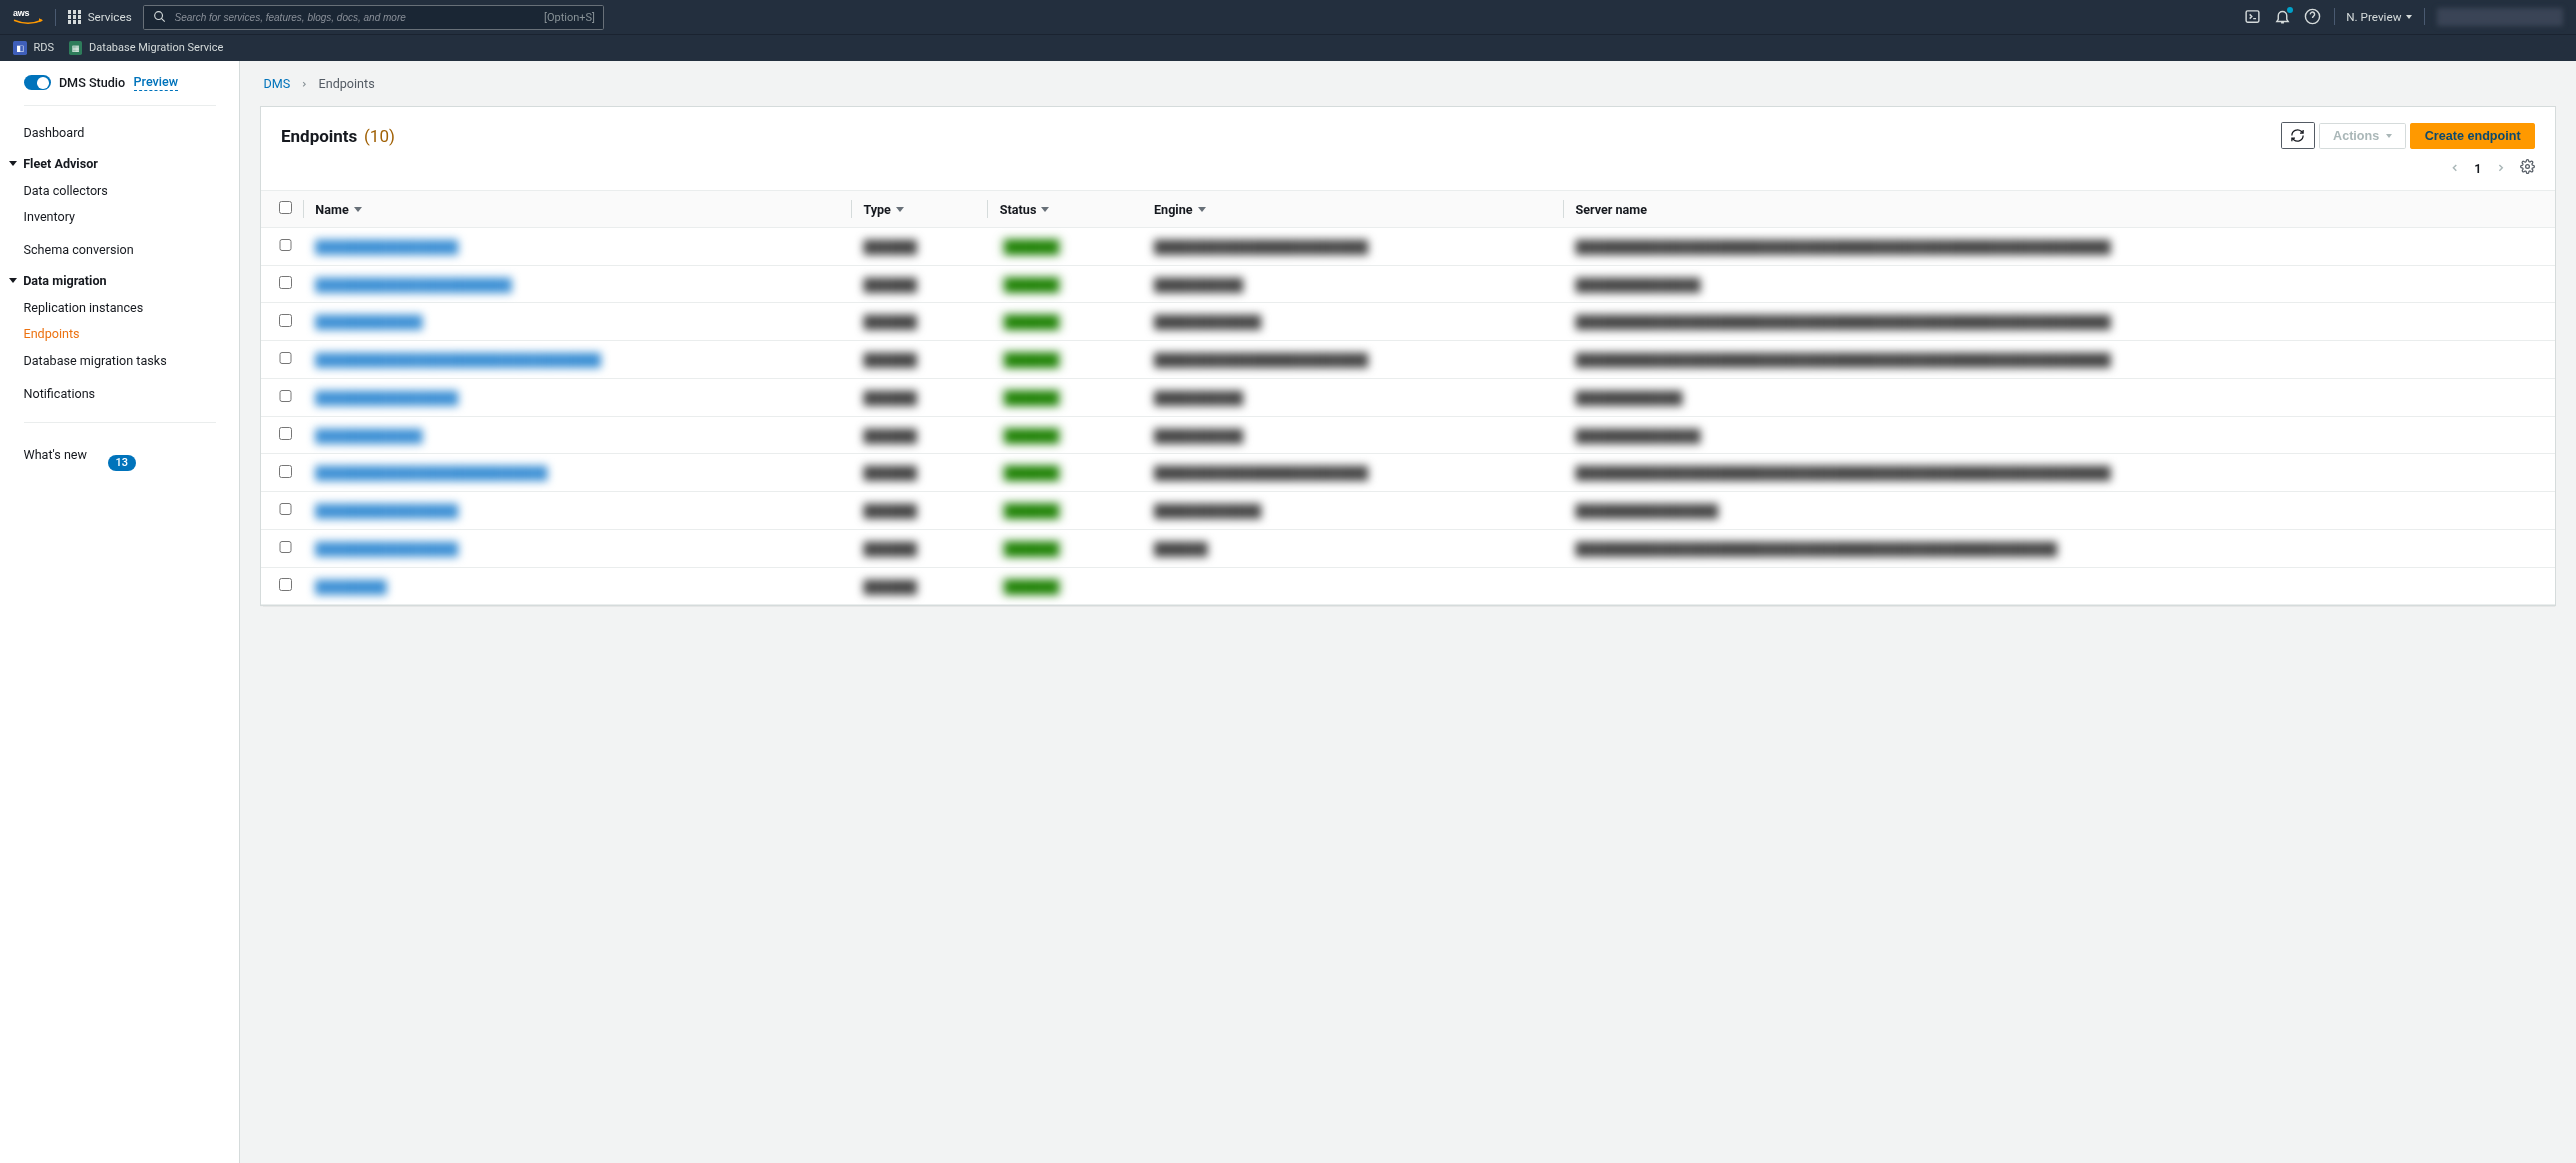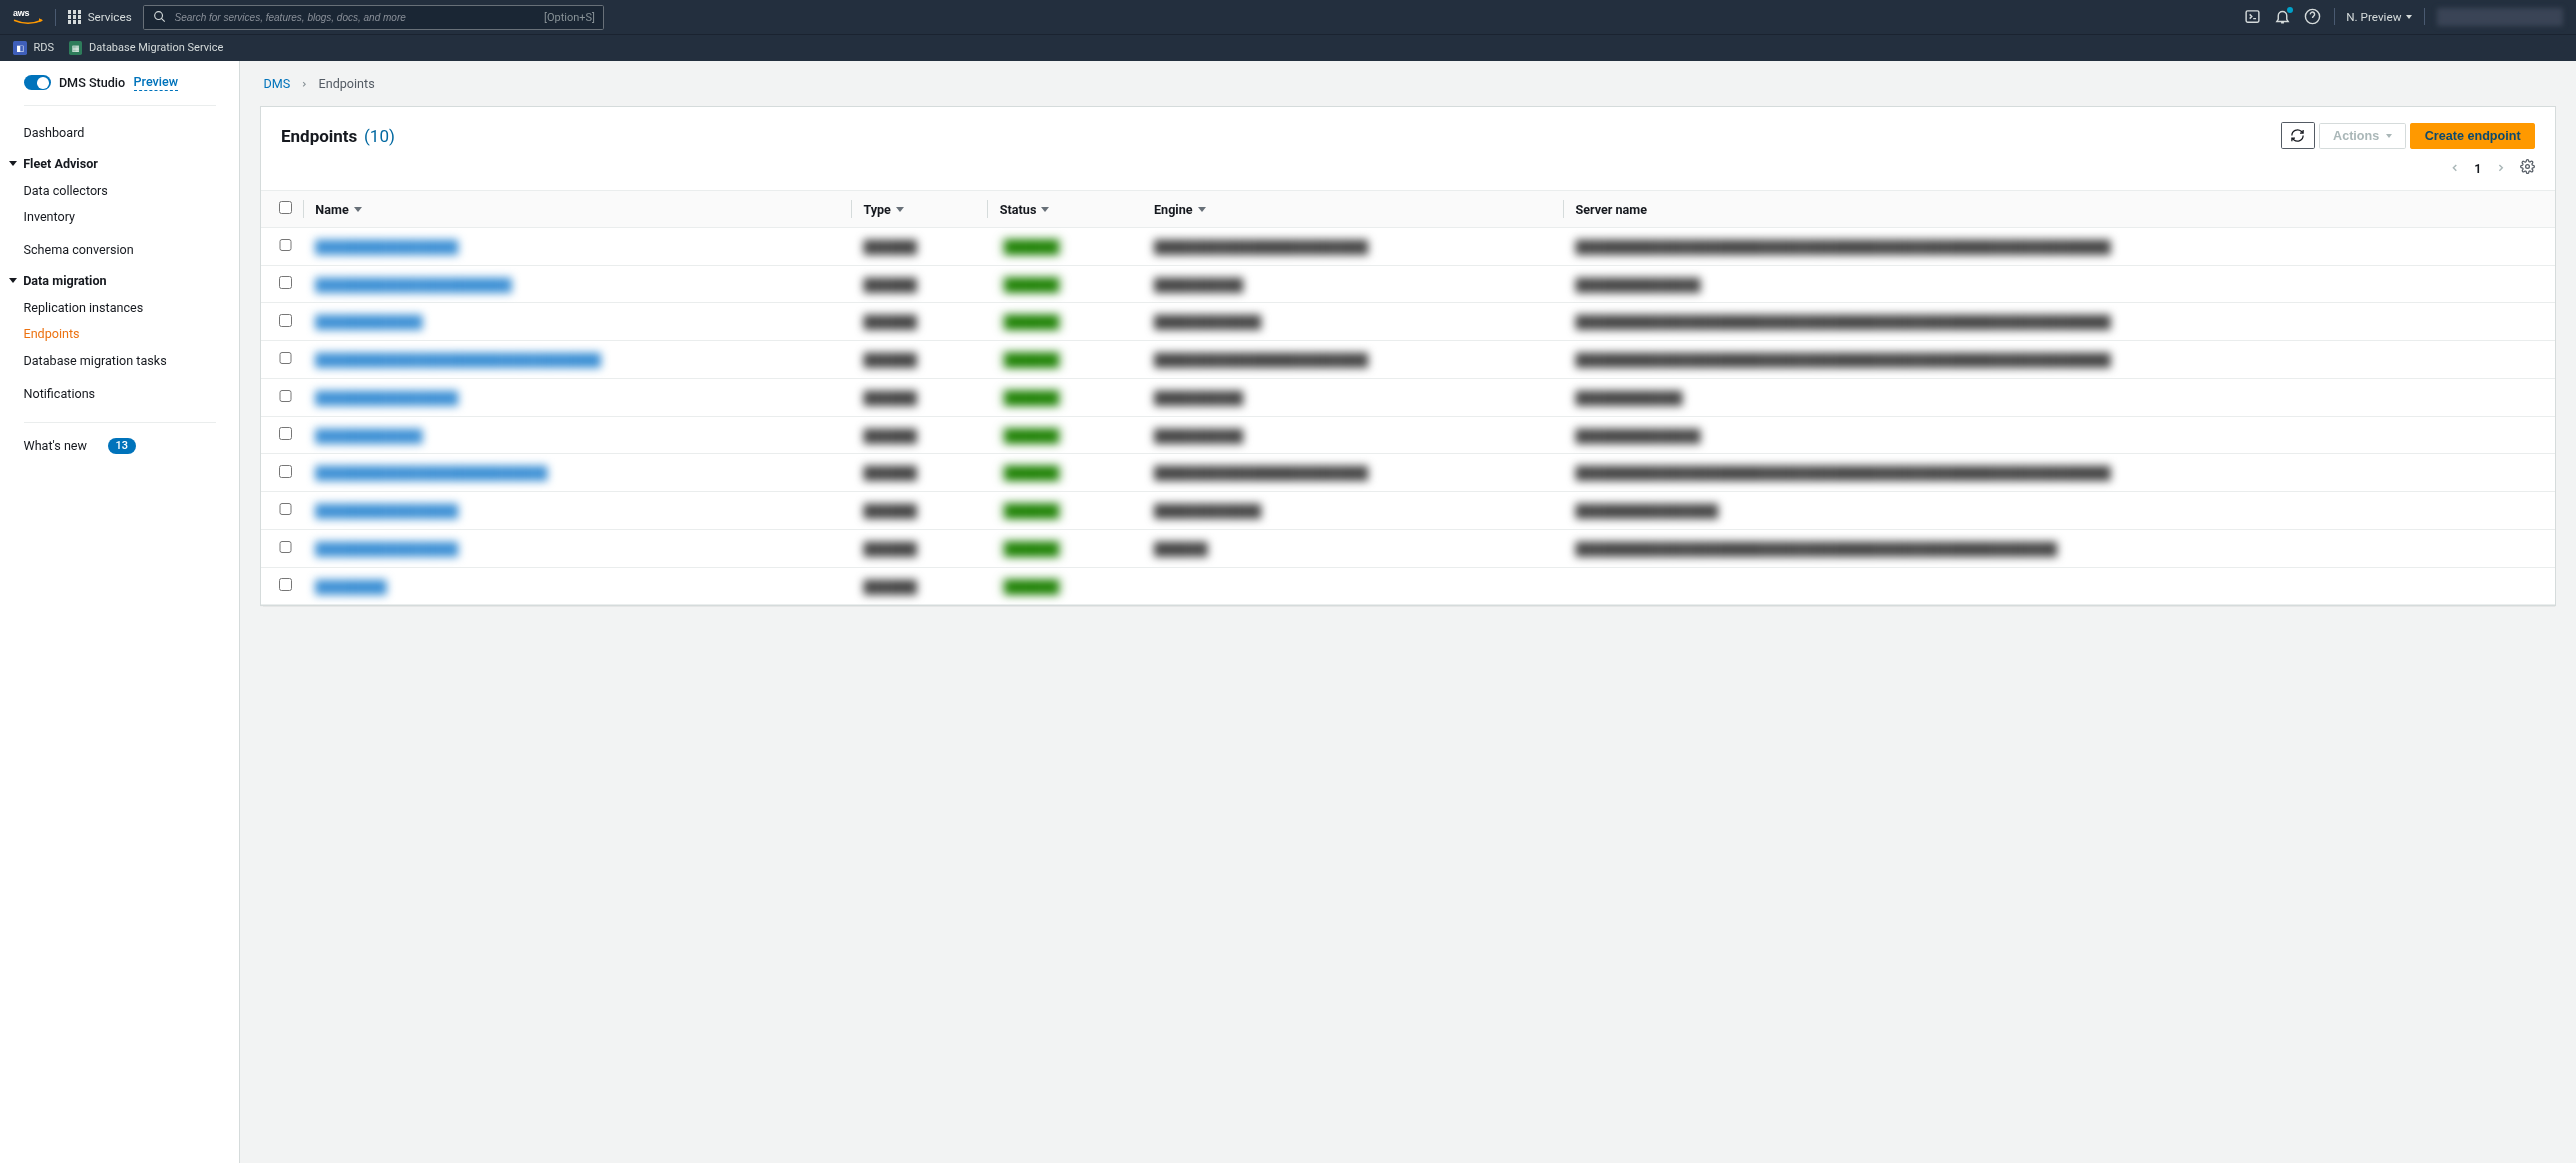--- a/index.html
+++ b/index.html
@@ -102,37 +102,37 @@
 .sb-nav li.heading { font-weight:700; padding-top:10px;}
 .sb-nav li.heading .caret { margin-left:-15px;}
 .sb-nav li.active { color:#ec7211; font-weight:700; }
 .sb-nav li.sub { padding-left:0px; font-weight:400;}
 .caret {
   width:0; height:0; border-left:4.2px solid transparent; border-right:4.2px solid transparent;
   border-top:5px solid #16191f; display:inline-block;
 }
 .sb-divider { border-top:0.8px solid #eaeded; margin:11.7px 23.5px 0 23.5px; }
 .sb-whats-new { padding:15px 23.5px; display:flex; align-items:center; gap:21px; font-size:12.6px; cursor:pointer;}
-.count-pill { background:#0073bb; color:#fff; border-radius:8.4px; padding:1.7px 7.5px; font-size:11px; font-weight:500;}
+.count-pill { background:#0073bb; color:#fff; border-radius:8.4px; padding:1.7px 7.5px; font-size:11px; font-weight:500;margin-top:17px;}
 
 
 .main { flex:1; padding:15px 20px; }
 .breadcrumbs { display:flex; align-items:center; gap:10px; font-size:12.6px; margin-bottom:15px; padding-left:3.4px;}
 .breadcrumbs a { color:#0073bb; text-decoration:none; cursor:pointer;}
 .breadcrumbs .sep { color:#879196; }
 .breadcrumbs .current { color:#545b64; }
 
 .panel {
   background:#fff; border:0.8px solid #d5dbdb; box-shadow:0 0.8px 0.8px rgba(0,0,0,0.05);
 }
 .panel-header {
   padding:15px 20px 10px 20px; display:flex; align-items:center; gap:13.4px;
 }
 .panel-title-wrap { font-size:17px; font-weight:700; display:flex; align-items:baseline; gap:6.7px;}
-.panel-count { color:#0369a1; font-weight:400;}
+.panel-count { color:#a16207; font-weight:400;}
 .panel-actions { margin-left:auto; display:flex; align-items:center; gap:4px;}
 .btn {
   border:0.8px solid #545b64; background:#fff; padding:5px 13.4px; border-radius:1.7px;
   font-size:12.6px; cursor:pointer; display:flex; align-items:center; gap:6.7px; color:#545b64;
   font-weight:600;
 }
 .btn.icon-only { padding:5px 8.4px; }
 .btn.disabled { color:#aab7b8; border-color:#d5dbdb; cursor:default;}
 .btn.primary { background:#ff9900; border-color:#ff9900; color:#0c4a6e; font-weight:700;}
 .caret-sm { width:0;height:0;border-left:3.4px solid transparent;border-right:3.4px solid transparent;border-top:4.2px solid currentColor;}

